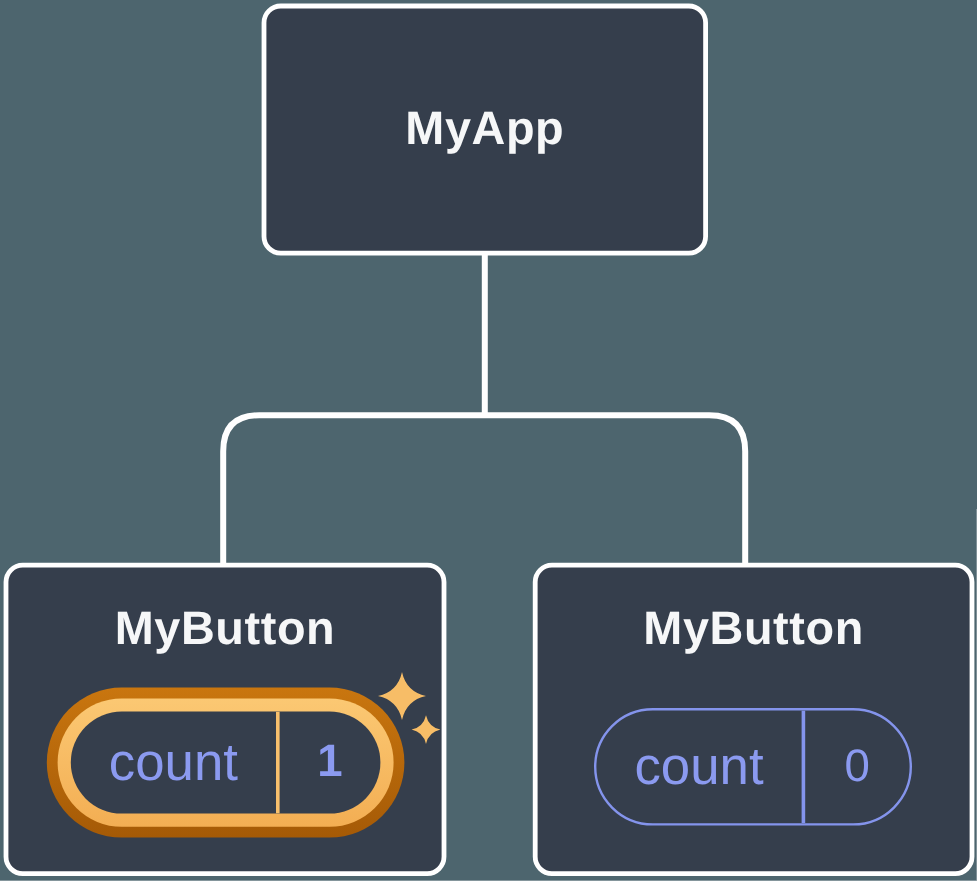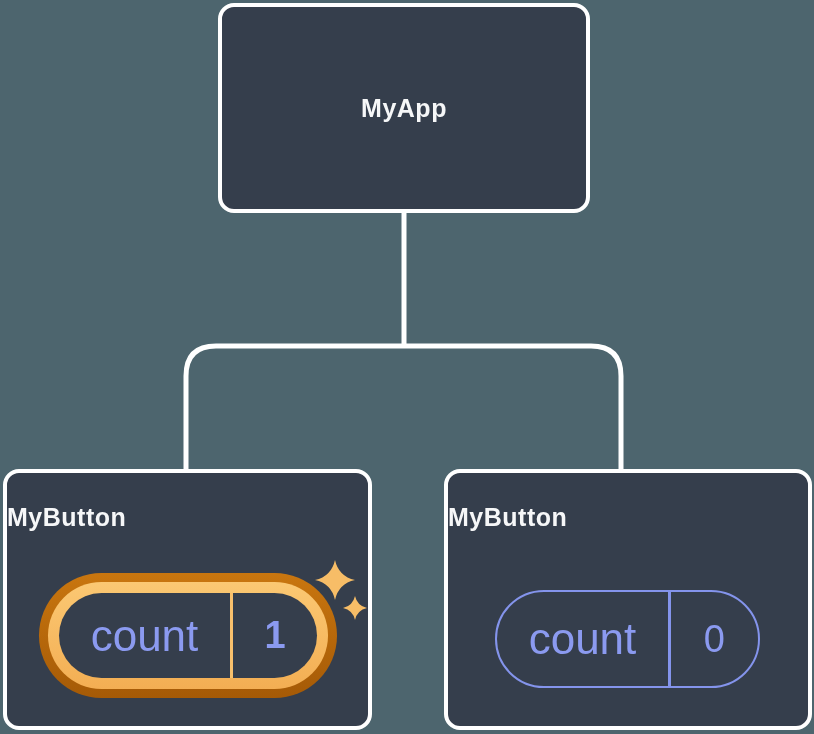--- a/index.html
+++ b/index.html
@@ -29,28 +29,29 @@
     display: flex; align-items: center; justify-content: center;
   }
   .node-child {
     top: 469px;
     width: 369px; height: 261px;
   }
   .node-left  { left: 3px; }
   .node-right { left: 444px; width: 368px; }
   .node-title {
     color: #f6f7f8;
-    font-size: 25px;
+    font-size: 39px;
     font-weight: 700;
     letter-spacing: 0.5px;
     white-space: nowrap;
   }
   .child-title {
     position: absolute;
     left: 0; right: 0; top: 30px;
+    text-align: center;
   }
   
   .pill-highlight {
     position: absolute;
     left: 32px; top: 100px;
     width: 298px; height: 125px;
     box-sizing: border-box;
     border-radius: 999px;
     background: linear-gradient(180deg, #c9760f, #a55a06);
     padding: 9px;

